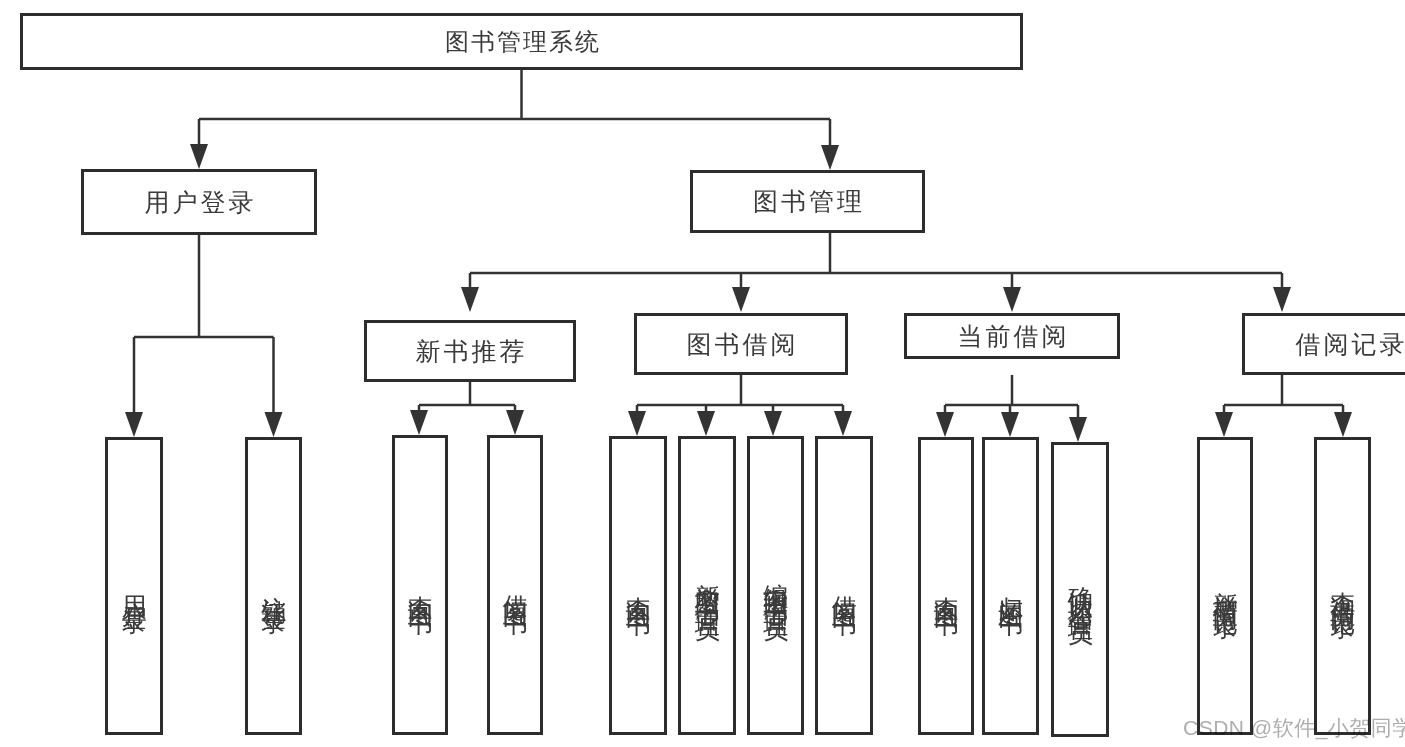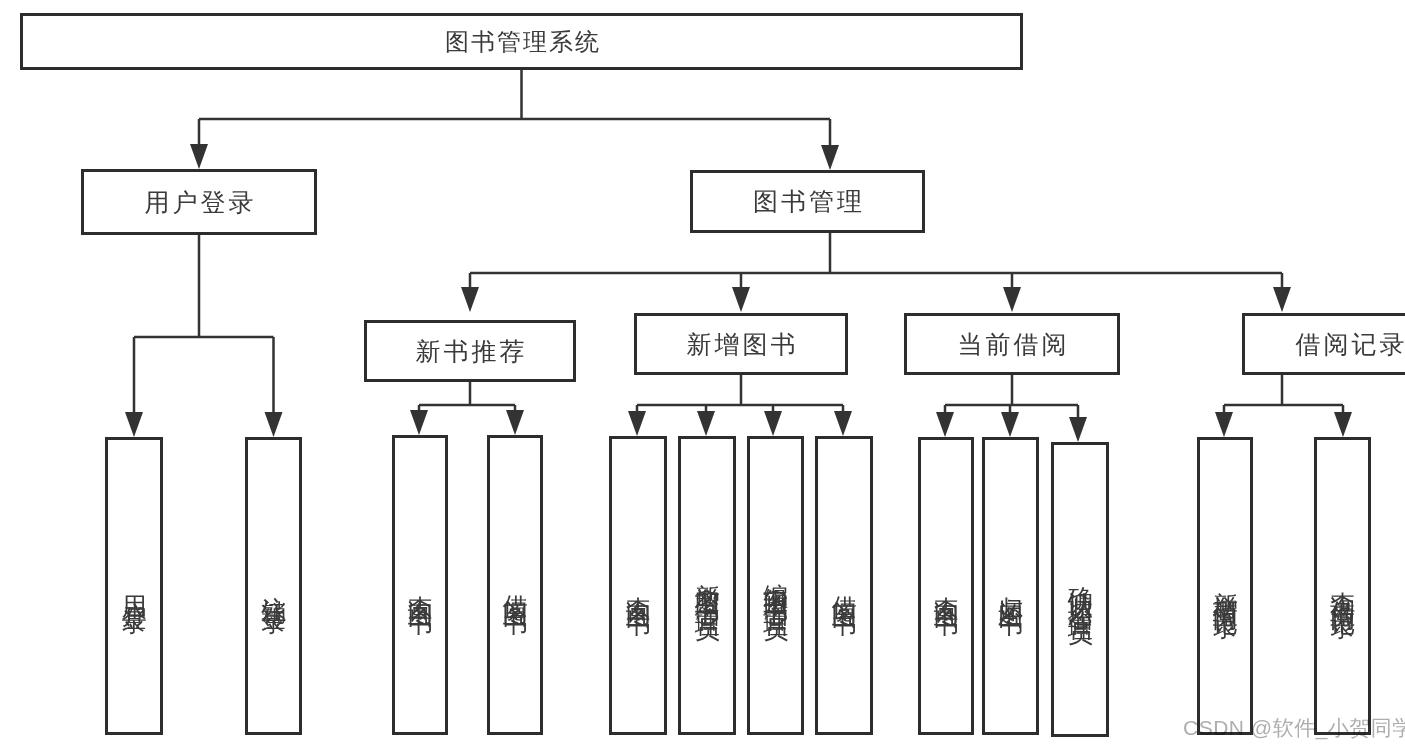--- a/index.html
+++ b/index.html
@@ -114,23 +114,23 @@
     <span class="lbl">用户登录</span>
   </div>
   <div class="box" style="left:690px;top:170px;width:235px;height:63px">
     <span class="lbl">图书管理</span>
   </div>
 
   <div class="box" style="left:364px;top:320px;width:212px;height:62px">
     <span class="lbl">新书推荐</span>
   </div>
   <div class="box" style="left:634px;top:313px;width:214px;height:62px">
-    <span class="lbl">新增图书</span>
+    <span class="lbl">图书借阅</span>
   </div>
-  <div class="box" style="left:904px;top:313px;width:216px;height:62px">
+  <div class="box" style="left:904px;top:313px;width:216px;height:46px">
     <span class="lbl">当前借阅</span>
   </div>
   <div class="box" style="left:1242px;top:313px;width:216px;height:62px">
     <span class="lbl">借阅记录</span>
   </div>
 
   <div class="box v" style="left:105px;top:437px;width:58px;height:298px">
     <span class="lbl">用户登录</span>
   </div>
   <div class="box v" style="left:245px;top:437px;width:57px;height:298px">

